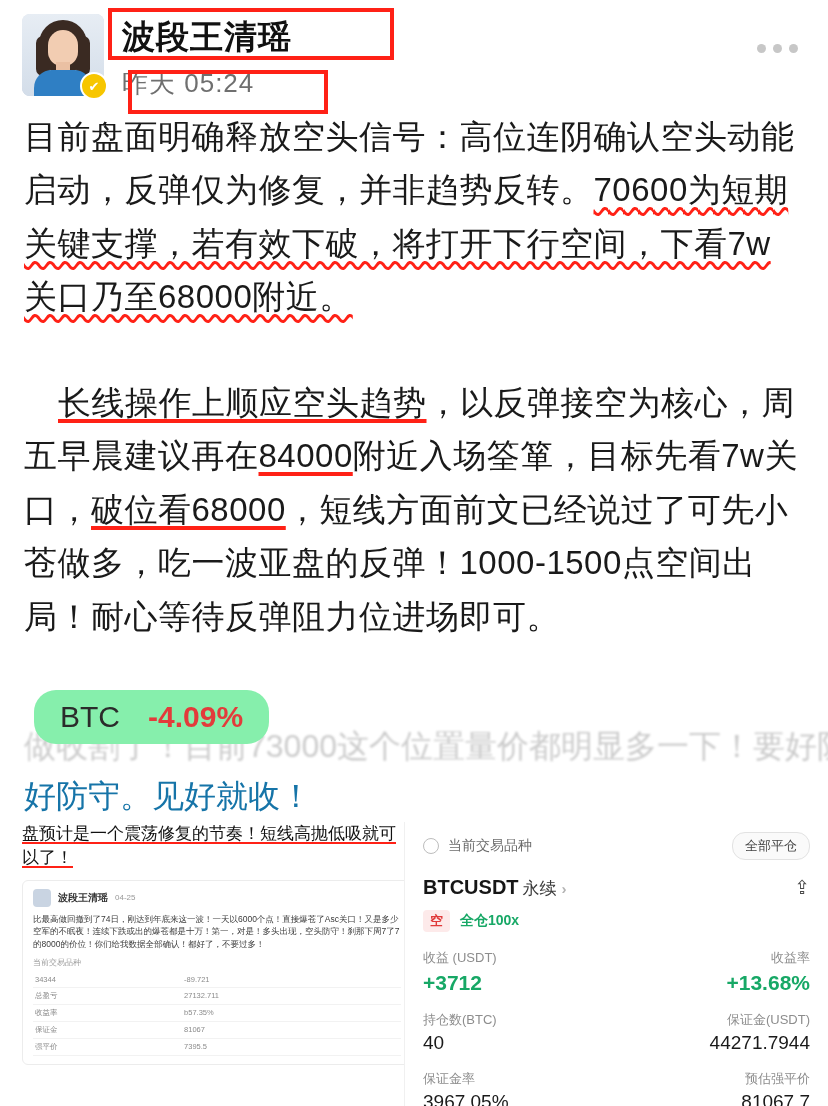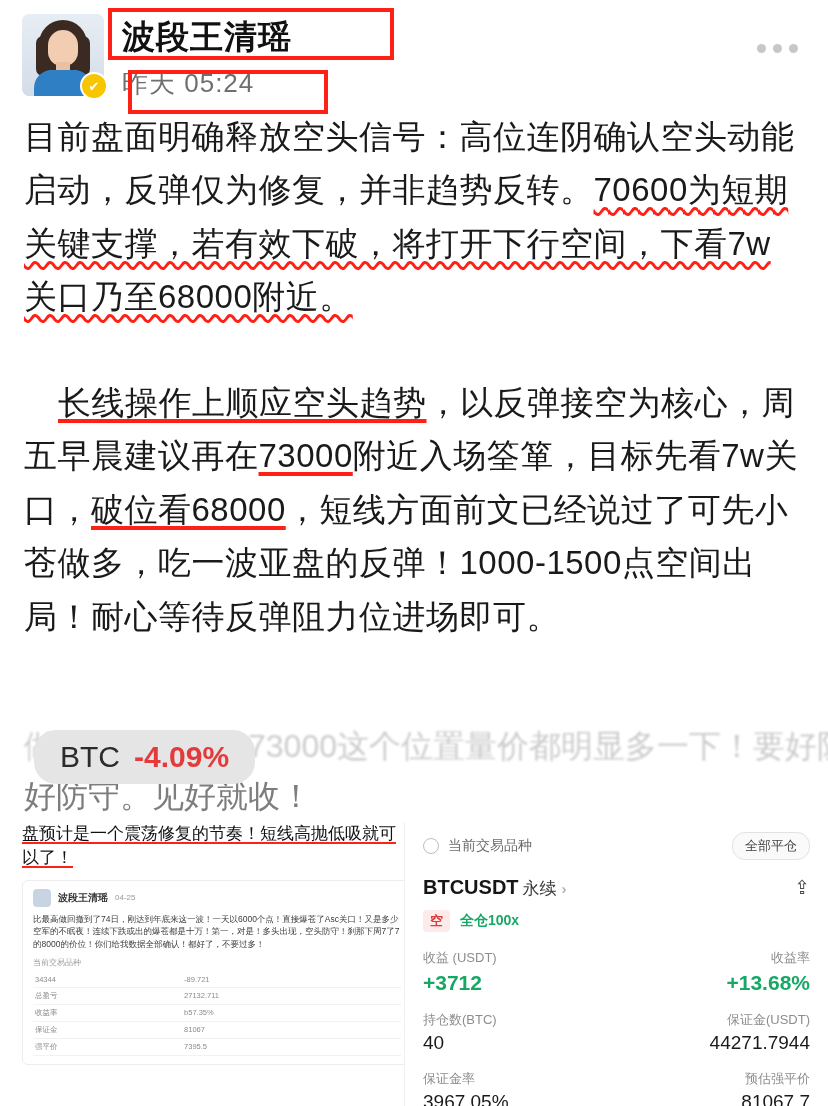--- a/index.html
+++ b/index.html
@@ -75,38 +75,38 @@
     text-decoration:underline;text-decoration-color:#ff2116;text-decoration-thickness:4px;
     text-underline-offset:5px;
   }
   .u-wave{
     text-decoration:underline;text-decoration-style:wavy;text-decoration-color:#ff2116;
     text-decoration-thickness:3px;text-underline-offset:6px;
   }
 
   
   .btc-chip{
-    position:absolute;left:34px;top:730px;
-    background:#e5e5e5;border-radius:22px;padding:10px 26px;
-    display:flex;align-items:center;gap:14px;z-index:6;
+    position:absolute;left:34px;top:690px;
+    background:#86efac;border-radius:22px;padding:10px 26px;
+    display:flex;align-items:center;gap:28px;z-index:6;
   }
   .btc-chip .sym{font-size:30px;color:#2b2b2b;}
   .btc-chip .pct{font-size:30px;color:#e33b3b;font-weight:600;}
 
   
   .embed{
     position:absolute;left:0;top:716px;width:828px;height:390px;overflow:hidden;
     background:#fff;
   }
   .embed-faded{
     position:absolute;left:24px;top:6px;right:24px;
     font-size:32px;color:#555;line-height:1.55;
   }
   .faded-row{opacity:.30;filter:blur(1.1px);white-space:nowrap;}
-  .faded-row2{opacity:.92;color:#737373;}
+  .faded-row2{opacity:.92;color:#0369a1;}
 
   .shot{
     position:absolute;left:0;top:106px;width:828px;height:284px;
     background:#fff;
   }
   .shot-left{
     position:absolute;left:22px;top:0;width:390px;height:284px;
     background:#fff;
   }
   .red-note{
@@ -190,21 +190,21 @@
   </div>
 
   <div class="hl-red hl-name"></div>
   <div class="hl-red hl-time"></div>
 
   <div class="content">
     <p class="para">
       <span>目前盘面明确释放空头信号：高位连阴确认空头动能启动，反弹仅为修复，并非趋势反转。</span><span class="u-wave">70600为短期关键支撑，若有效下破，将打开下行空间，下看7w关口乃至68000附近。</span>
     </p>
     <p class="para p2">
-      <span class="u-straight">长线操作上顺应空头趋势</span><span>，以反弹接空为核心，周五早晨建议再在</span><span class="u-straight">73000</span><span>附近入场筌箪，目标先看7w关口，</span><span class="u-straight">破位看68000</span><span>，短线方面前文已经说过了可先小苍做多，吃一波亚盘的反弹！1000-1500点空间出局！耐心等待反弹阻力位进场即可。</span>
+      <span class="u-straight">长线操作上顺应空头趋势</span><span>，以反弹接空为核心，周五早晨建议再在</span><span class="u-straight">84000</span><span>附近入场筌箪，目标先看7w关口，</span><span class="u-straight">破位看68000</span><span>，短线方面前文已经说过了可先小苍做多，吃一波亚盘的反弹！1000-1500点空间出局！耐心等待反弹阻力位进场即可。</span>
     </p>
   </div>
 
   <div class="btc-chip">
     <span class="sym">BTC</span>
     <span class="pct">-4.09%</span>
   </div>
 
   <div class="embed">
 

